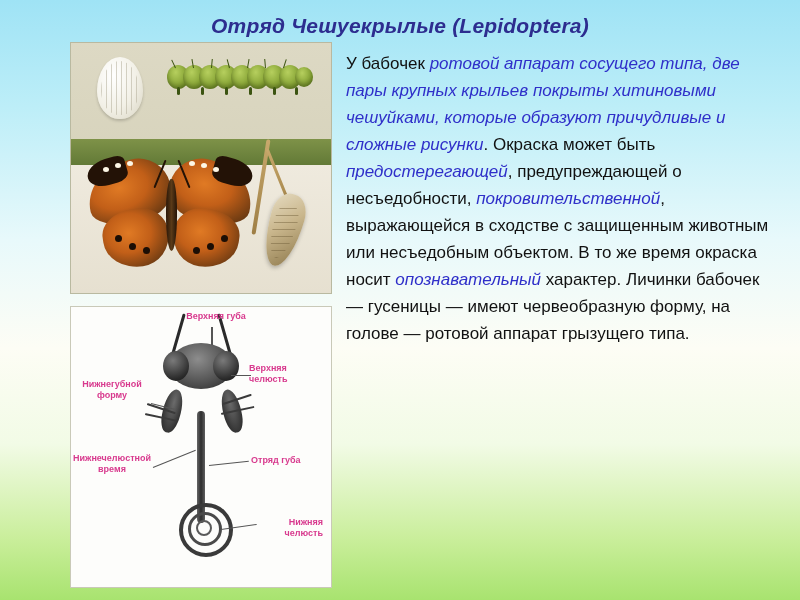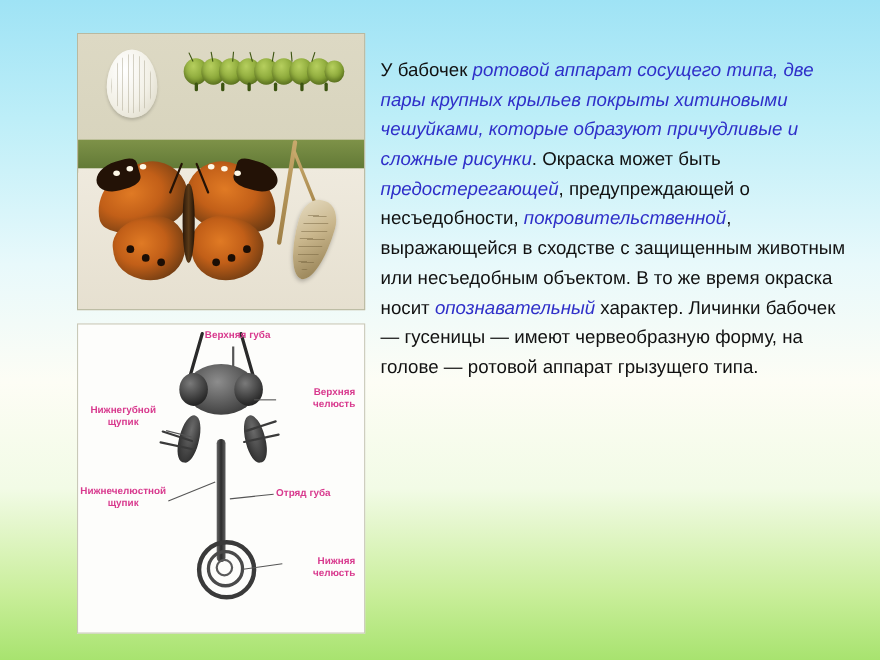--- a/index.html
+++ b/index.html
@@ -28,21 +28,21 @@
     font-size: 21px;
     font-weight: bold;
     font-style: italic;
     color: #2d2d8f;
     letter-spacing: 0.2px;
   }
   
   .figure-col {
     position: absolute;
     left: 70px;
-    top: 30px;
+    top: 42px;
     width: 304px;
     height: 542px;
   }
   .photo {
     position: relative;
     width: 260px;
     height: 250px;
     border: 1px solid #b9b9a0;
     background: #e9e5d4;
     overflow: hidden;
@@ -254,20 +254,21 @@
   .em {
     color: #2f2fc9;
     font-style: italic;
   }
 </style>
 </head>
 <body>
 
 <div class="slide">
 
+  <div class="title">Отряд Чешуекрылые (Lepidoptera)</div>
 
   <div class="figure-col">
 
     <div class="photo">
       <div class="sky"></div>
       <div class="grass"></div>
       <div class="lower"></div>
 
       <div class="egg"></div>
 
@@ -344,23 +345,23 @@
       <div class="leg-tuft" style="left:150px; top:106px; width:34px; transform:rotate(-12deg);"></div>
 
       <div class="dg-line" style="left:140px; top:20px; width:2px; height:18px;"></div>
       <div class="dg-line" style="left:160px; top:68px; width:20px;"></div>
       <div class="dg-line" style="left:80px; top:96px; width:24px; transform:rotate(14deg);"></div>
       <div class="dg-line" style="left:82px; top:160px; width:46px; transform:rotate(-22deg);"></div>
       <div class="dg-line" style="left:138px; top:158px; width:40px; transform:rotate(-6deg);"></div>
       <div class="dg-line" style="left:150px; top:222px; width:36px; transform:rotate(-8deg);"></div>
 
       <div class="dg-label" style="left:100px; top:4px; width:90px;">Верхняя губа</div>
-      <div class="dg-label" style="left:178px; top:56px; width:74px; text-align:right;">Верхняя челюсть</div>
-      <div class="dg-label" style="left:4px; top:72px; width:74px;">Нижнегубной щупик</div>
-      <div class="dg-label" style="left:0px; top:146px; width:82px;">Нижнечелюстной щупик</div>
+      <div class="dg-label" style="left:178px; top:56px; width:74px; text-align:left;">Верхняя челюсть</div>
+      <div class="dg-label" style="left:4px; top:72px; width:74px;">Нижнегубной форму</div>
+      <div class="dg-label" style="left:0px; top:146px; width:82px;">Нижнечелюстной время</div>
       <div class="dg-label" style="left:180px; top:148px; width:66px; text-align:left;">Отряд губа</div>
       <div class="dg-label" style="left:188px; top:210px; width:64px; text-align:right;">Нижняя челюсть</div>
     </div>
   </div>
 
   <div class="text-col" id="body-text"><span>У бабочек </span><span class="em">ротовой аппарат сосущего типа, две пары крупных крыльев покрыты хитиновыми чешуйками, которые образуют причудливые и сложные рисунки</span><span>. Окраска может быть </span><span class="em">предостерегающей</span><span>, предупреждающей о несъедобности, </span><span class="em">покровительственной</span><span>, выражающейся в сходстве с защищенным животным или несъедобным объектом. В то же время окраска носит </span><span class="em">опознавательный</span><span> характер. Личинки бабочек — гусеницы — имеют червеобразную форму, на голове — ротовой аппарат грызущего типа.</span></div>
 
 </div>
 
 </body></html>

